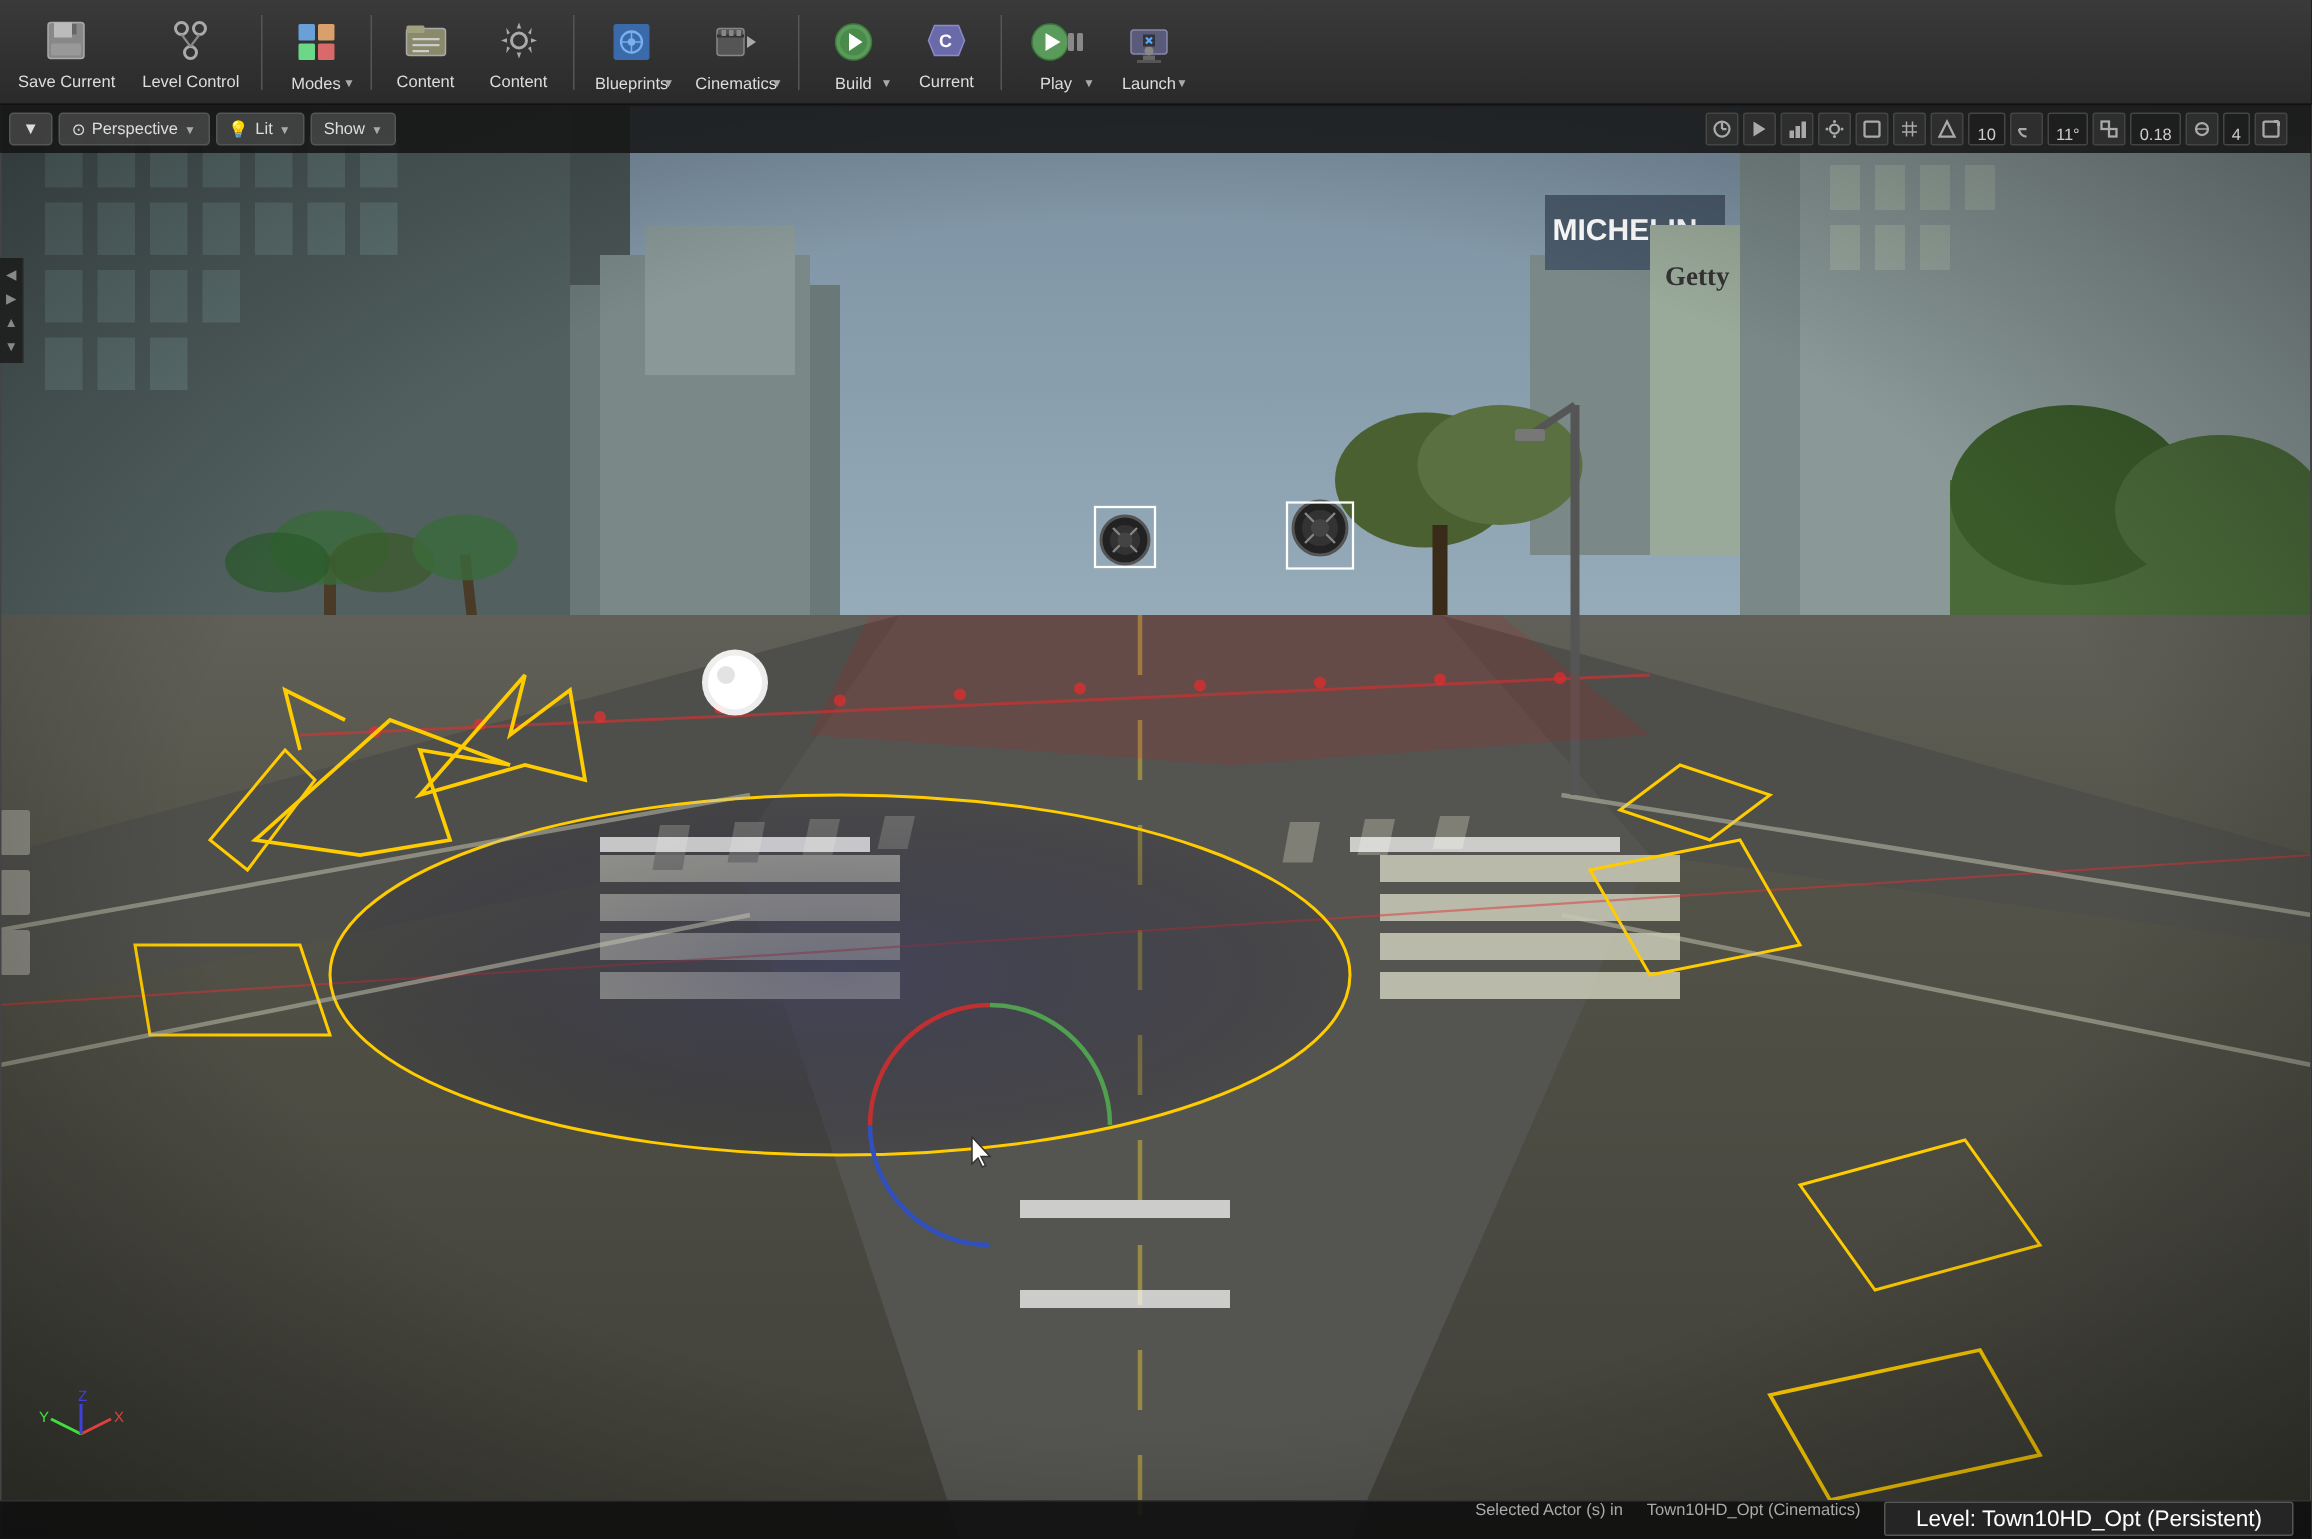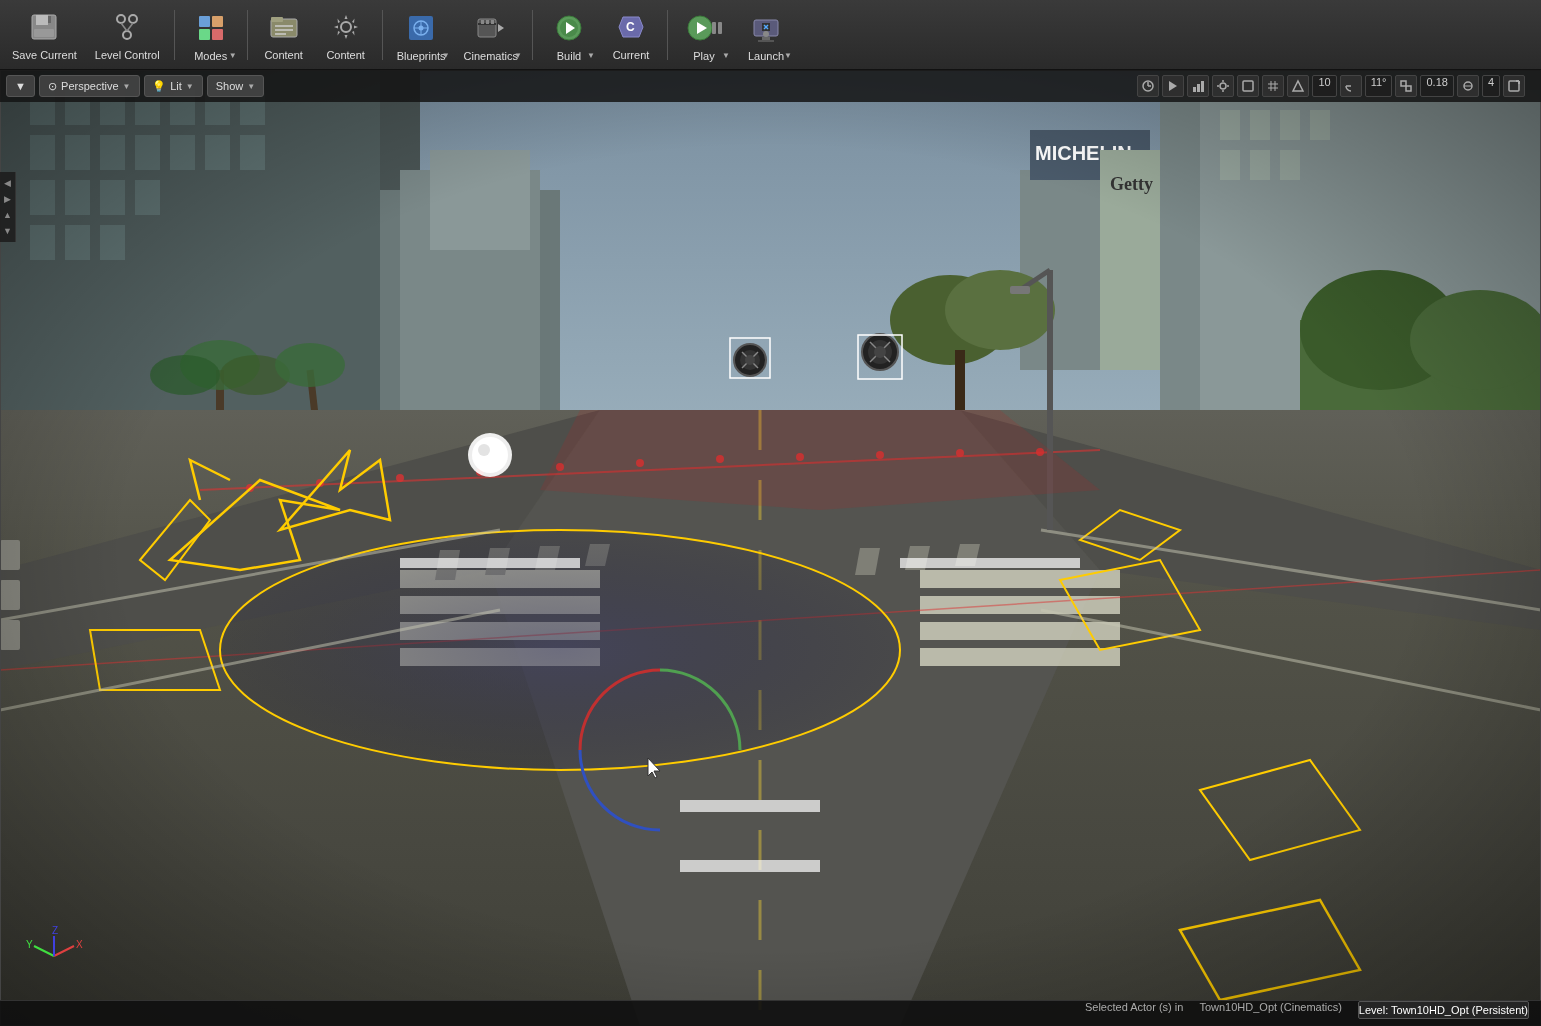--- a/index.html
+++ b/index.html
@@ -133,21 +133,21 @@
 
     .vp-ctrl-value {
       padding: 0 5px;
       height: 22px;
       background: rgba(30,30,30,0.9);
       border: 1px solid #444;
       border-radius: 2px;
       color: #ccc;
       font-size: 11px;
       display: flex;
-      align-items: flex-start;
+      align-items: flex-end;
       cursor: pointer;
       white-space: nowrap;
     }
 
     
     #viewport-scene {
       position: absolute;
       top: 70px;
       left: 0;
       width: 100%;
@@ -170,24 +170,24 @@
       z-index: 10;
     }
 
     .status-text {
       color: #aaa;
       font-size: 11px;
     }
 
     .status-level {
       color: #fff;
-      font-size: 11px;
+      font-size: 15px;
       background: rgba(40,40,40,0.9);
       border: 1px solid #555;
-      padding: 2px 0;
+      padding: 2px 20px;
       border-radius: 2px;
     }
 
     
     #left-toolbar {
       position: absolute;
       top: 102px;
       left: 0;
       width: 16px;
       background: rgba(30,30,30,0.9);

